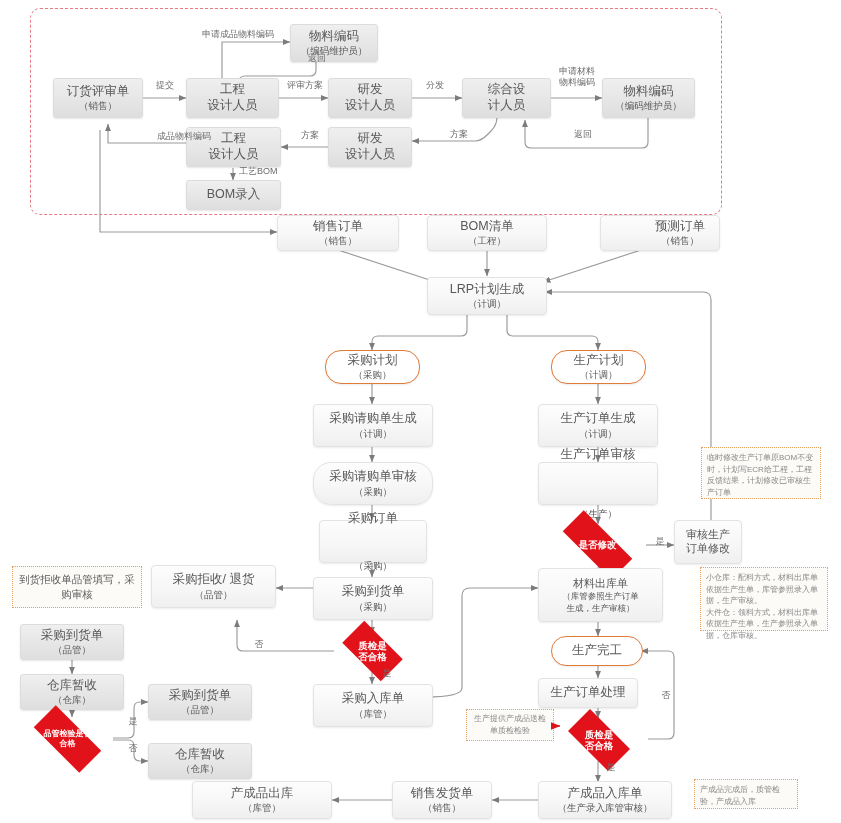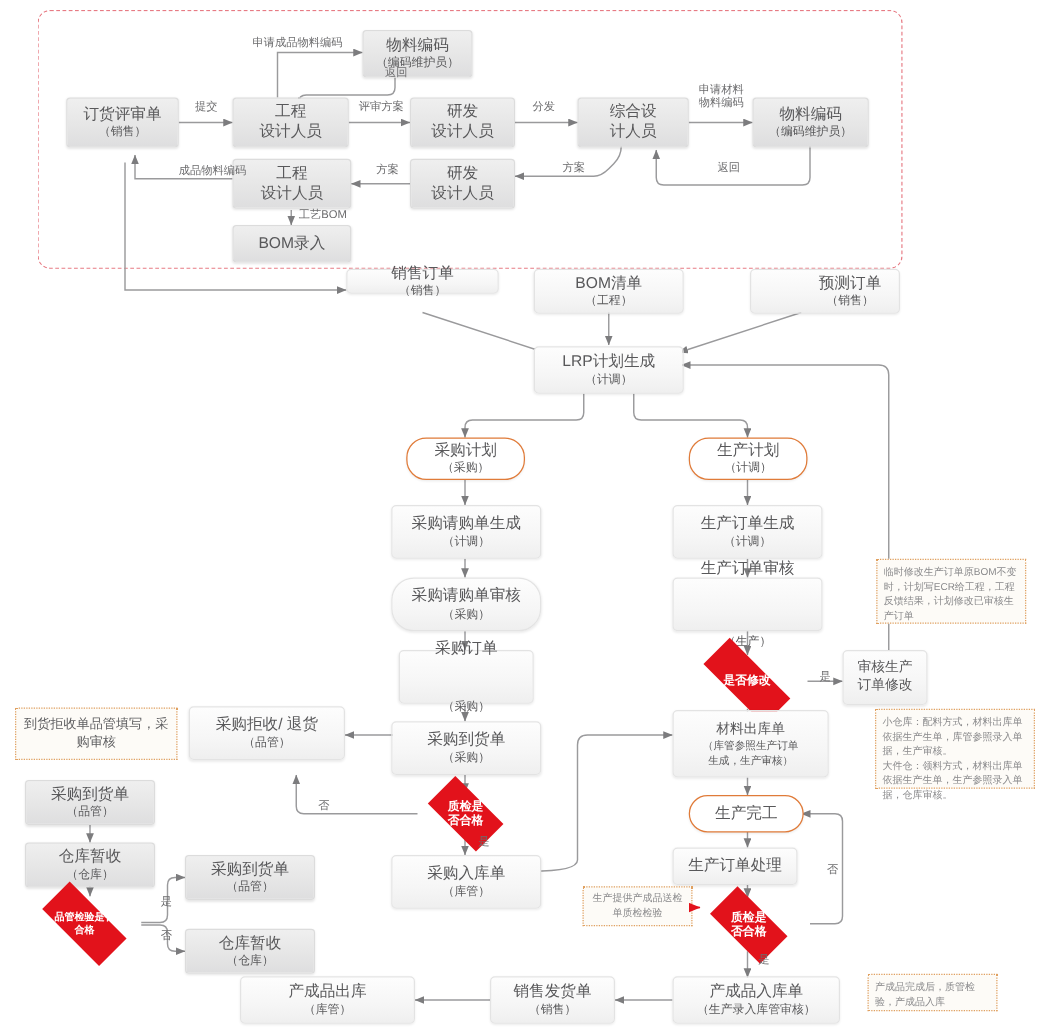--- a/index.html
+++ b/index.html
@@ -194,24 +194,24 @@
   <div class="elabel" style="left:178px;top:29px;width:120px;">申请成品物料编码</div>
   <div class="elabel" style="left:299px;top:53px;width:36px;">返回</div>
   <div class="elabel" style="left:146px;top:80px;width:38px;">提交</div>
   <div class="elabel" style="left:281px;top:80px;width:48px;">评审方案</div>
   <div class="elabel" style="left:417px;top:80px;width:36px;">分发</div>
   <div class="elabel" style="left:548px;top:66px;width:58px;">申请材料
 物料编码</div>
   <div class="elabel" style="left:563px;top:129px;width:40px;">返回</div>
   <div class="elabel" style="left:440px;top:129px;width:38px;">方案</div>
   <div class="elabel" style="left:291px;top:130px;width:38px;">方案</div>
-  <div class="elabel" style="left:90px;top:131px;width:92px;padding-left:34px;">成品物料编码</div>
+  <div class="elabel" style="left:104px;top:131px;width:92px;padding-left:34px;">成品物料编码</div>
   <div class="elabel" style="left:239px;top:166px;width:52px;text-align:left;">工艺BOM</div>
 
-  <div class="node boxw" style="left:277px;top:215px;width:122px;height:20px;">
+  <div class="node boxw" style="left:277px;top:215px;width:122px;height:36px;">
     <div class="t1">销售订单</div>
     <div class="t2">（销售）</div>
   </div>
   <div class="node boxw" style="left:427px;top:215px;width:120px;height:36px;">
     <div class="t1">BOM清单</div>
     <div class="t2">（工程）</div>
   </div>
   <div class="node boxw" style="left:600px;top:215px;width:120px;height:36px;padding-left:40px;">
     <div class="t1">预测订单</div>
     <div class="t2">（销售）</div>

